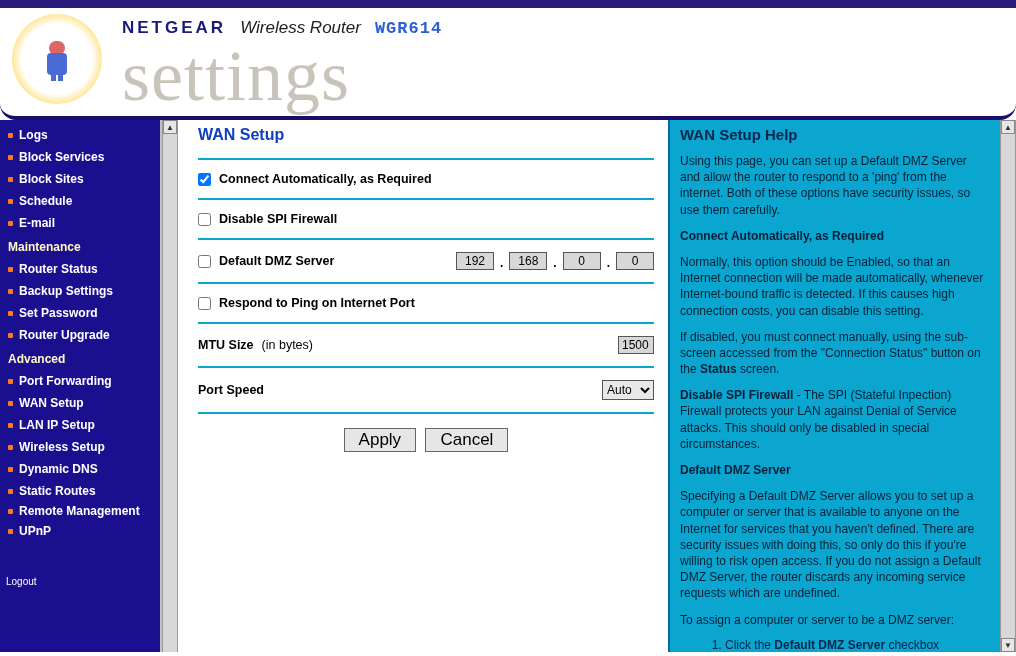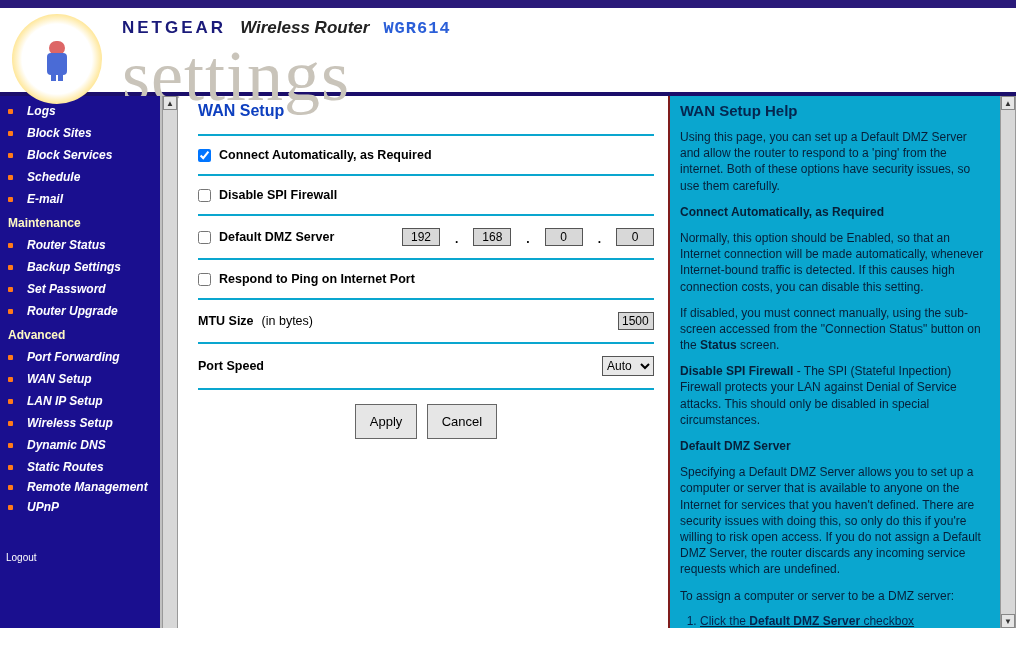--- a/index.html
+++ b/index.html
@@ -13,21 +13,22 @@
   }
   .topbar {
     height: 8px;
     background: #2a1a7a;
   }
   .header {
     display: flex;
     align-items: flex-start;
     padding: 6px 12px 4px 12px;
     border-bottom: 4px solid #1b0e6b;
-    height: 88px;
+    height: 112px;
+    border-radius: 16px;
   }
   .logo-circle {
     width: 90px; height: 90px;
     border-radius: 50%;
     background: radial-gradient(circle at 50% 50%, #fff 55%, #ffd95e 80%, #7fc5e8 100%);
     display: flex; align-items: center; justify-content: center;
     margin-right: 20px;
     position: relative;
   }
   .logo-inner {
@@ -40,21 +41,21 @@
     display:flex; align-items:baseline; gap: 14px;
   }
   .brand {
     font-size: 17px;
     font-weight: bold;
     letter-spacing: 3px;
     color: #1a1a7a;
   }
   .product {
     font-size: 17px;
-    font-weight: bold;
+    font-weight: normal;
     color: #222;
     font-style: italic;
     text-align: center;
   }
   .model {
     font-size: 17px;
     font-weight: bold;
     color: #2b5fd8;
     letter-spacing: 1px;
     font-family: Liberation Mono, monospace;
@@ -75,25 +76,24 @@
     width: 160px;
     background: #1a0f8f;
     color: #fff;
     padding: 4px 6px;
     font-size: 12px;
     line-height: 1.5;
     overflow:hidden;
   }
   .sidebar .item {
     display:flex; align-items:center;
-    gap:14px;
+    gap:6px;
     padding: 2px 2px;
     cursor: pointer;
     white-space: nowrap;
-    font-style: italic;
   }
   .sidebar .bullet {
     width:5px; height:5px; background:#ff7a1a; border-radius:1px; display:inline-block; flex:0 0 auto;
   }
   .sidebar .item span.lbl { color:#fff; font-weight:bold; }
   .sidebar .section {
     color:#fef9c3;
     font-weight:bold;
     padding: 4px 2px 2px 2px;
   }
@@ -127,38 +127,38 @@
     flex:1;
     padding: 6px 14px 6px 20px;
     overflow:hidden;
   }
   .help {
     width: 332px;
     background:#0aa6cf;
     color:#06203a;
     padding: 6px 10px 6px 10px;
     font-size:12px;
-    border-left: 2px solid #7f1d1d;
+    border-left: 2px solid #0369a1;
     overflow:hidden;
   }
   h2.page-title {
     color:#0d3fbf;
     font-size:16px;
     font-weight:bold;
     margin-bottom: 14px;
   }
   .help h2 {
     color:#05264f;
     font-size:15px;
     font-weight:bold;
     margin-bottom:10px;
   }
   .help p { margin-bottom:10px; line-height:1.35; }
   .help b { font-weight:bold; }
-  .help ol { margin-left: 20px; margin-top:6px;text-decoration:underline; }
+  .help ol { margin-left: 45px; margin-top:6px; }
   .help li { margin-bottom:2px; color:#05264f;}
   hr.sep {
     border:none;
     border-top:2px solid #0aa6cf;
     margin: 6px 0;
   }
   .form-row {
     display:flex;
     align-items:center;
     justify-content:space-between;
@@ -174,34 +174,34 @@
   }
   input[type=text]{
     border:1px solid #555;
     background:#d8d8d8;
     font-size:12px;
     padding:1px 3px;
     height:18px;
     text-align:left;
   }
   .ip-group {
-    display:flex; align-items:flex-end; gap:15px;padding-left:28px;
+    display:flex; align-items:flex-end; gap:6px;padding-left:28px;
   }
   .ip-group input { width:38px; text-align:center; }
   .dot { font-weight:bold; }
   .mtu-input { width:36px; text-align:right; background:#fff;}
   select.auto {
     border:1px solid #555; background:#e8e8e8; font-size:12px; height:20px; width:52px;
   }
   .button-row {
     text-align:center; margin-top: 14px;
   }
   .button-row button {
-    font-size:13px;
-    padding: 9px 14px;
+    font-size:17px;
+    padding: 1px 14px;
     background:#e6e6e6;
     border:1px solid #666;
     margin: 0 3px;
     cursor:pointer;
   }
 </style>
 </head>
 <body>
 
 <div class="topbar"></div>
@@ -229,25 +229,25 @@
 
 <div class="main">
 
   <div class="sidebar">
     <div class="item">
         <span class="bullet"></span>
         <span class="lbl">Logs</span>
       </div>
     <div class="item">
         <span class="bullet"></span>
+        <span class="lbl">Block Services</span>
+      </div>
+    <div class="item">
+        <span class="bullet"></span>
         <span class="lbl">Block Sites</span>
-      </div>
-    <div class="item">
-        <span class="bullet"></span>
-        <span class="lbl">Block Services</span>
       </div>
     <div class="item">
         <span class="bullet"></span>
         <span class="lbl">Schedule</span>
       </div>
     <div class="item">
         <span class="bullet"></span>
         <span class="lbl">E-mail</span>
       </div>
 

